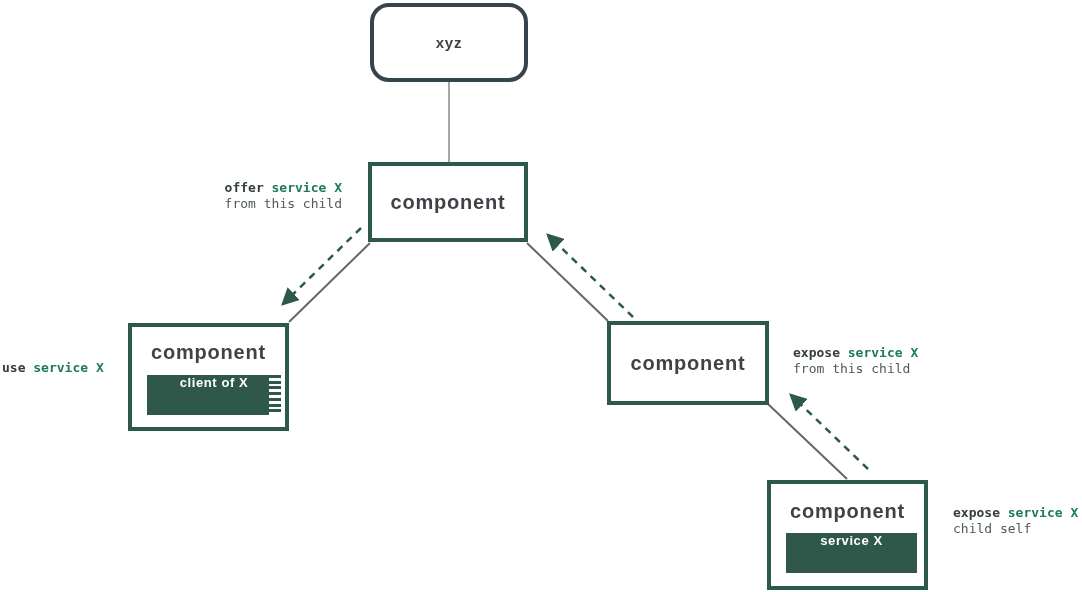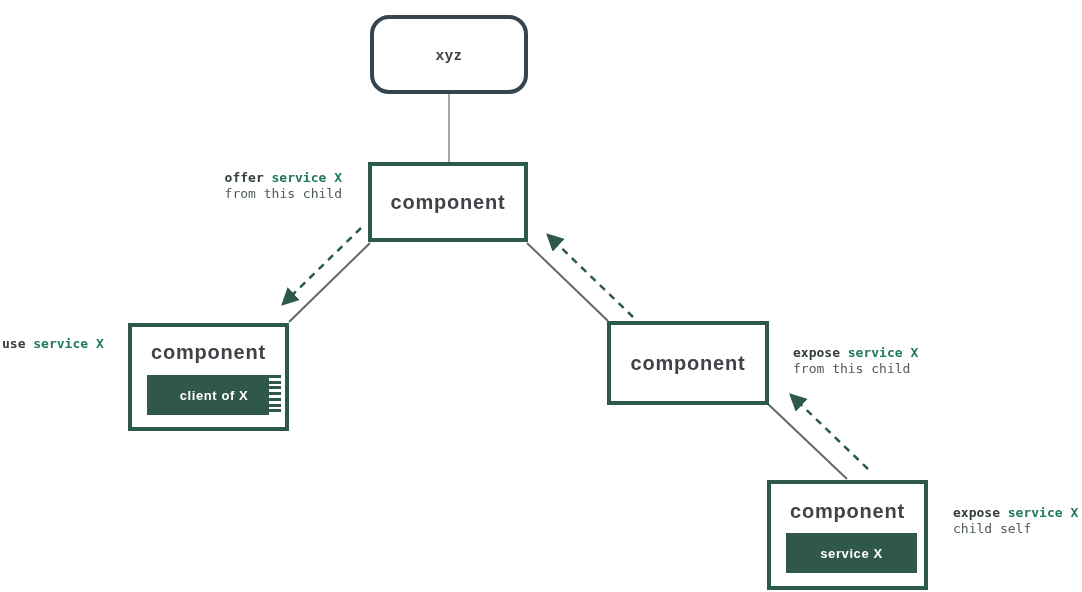--- a/index.html
+++ b/index.html
@@ -33,28 +33,28 @@
     border:4px solid var(--green);
   }
   .node-label{
     display:block;text-align:center;
     color:var(--label-gray);
     font-size:20px;font-weight:600;letter-spacing:0.8px;
   }
   .node-root{
     border:4px solid var(--slate);
     border-radius:19px;
-    display:flex;align-items:center;justify-content:center;margin-top:12px;
+    display:flex;align-items:center;justify-content:center;
   }
   .node-center{display:flex;align-items:center;justify-content:center;}
   .capbox{
     position:absolute;
     box-sizing:border-box;
     background:var(--box-fill);
-    display:flex;align-items:center;justify-content:center;
+    display:flex;justify-content:center;
   }
   .capbox .cap-label{
     color:#ffffff;font-size:13px;font-weight:600;letter-spacing:0.6px;
   }
   .comb{
     position:absolute;right:0;top:0;bottom:0;width:12px;
     background:repeating-linear-gradient(to bottom,transparent 0 3px,#ffffff 3px 5.7px);
   }
   .ann{
     position:absolute;
@@ -107,26 +107,26 @@
     <span class="node-label">component</span>
   </div>
 
   <div class="node" style="left:767px;top:480px;width:161px;height:110px;">
     <span class="node-label" style="margin-top:16px;">component</span>
     <div class="capbox" style="left:15px;top:49px;width:131px;height:40px;">
       <span class="cap-label">service X</span>
     </div>
   </div>
 
-  <div class="ann align-right" style="right:740px;top:170px;">
+  <div class="ann align-right" style="right:740px;top:180px;">
     <div><span class="kw">offer</span><span class="obj">service X</span></div>
     <div>from this child</div>
   </div>
 
-  <div class="ann" style="left:2px;top:336px;">
+  <div class="ann" style="left:2px;top:360px;">
     <div><span class="kw">use</span><span class="obj">service X</span></div>
   </div>
 
   <div class="ann" style="left:793px;top:345px;">
     <div><span class="kw">expose</span><span class="obj">service X</span></div>
     <div>from this child</div>
   </div>
 
   <div class="ann" style="left:953px;top:505px;">
     <div><span class="kw">expose</span><span class="obj">service X</span></div>

